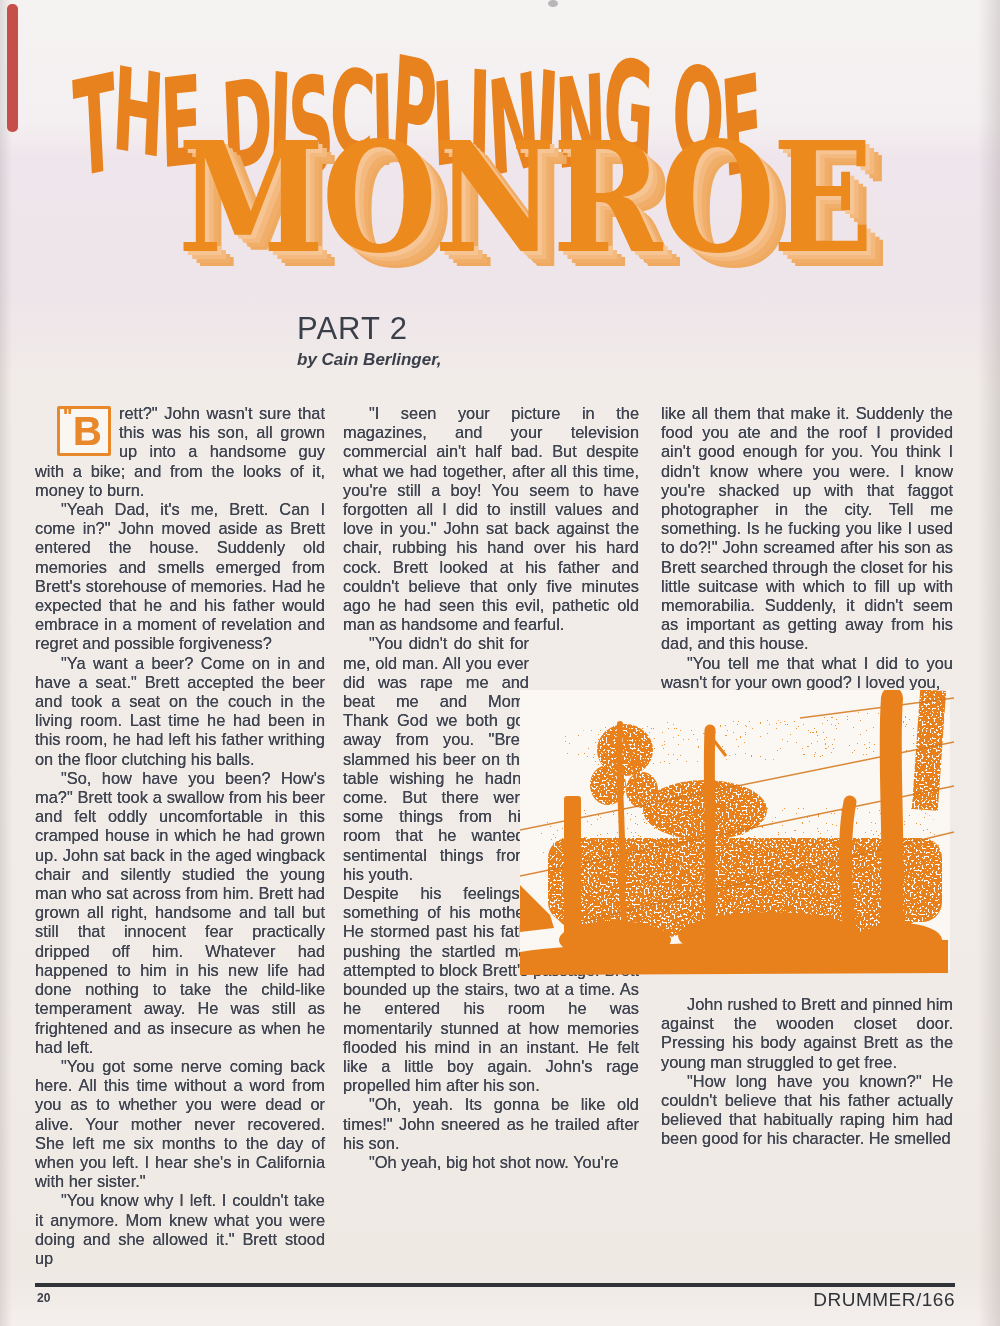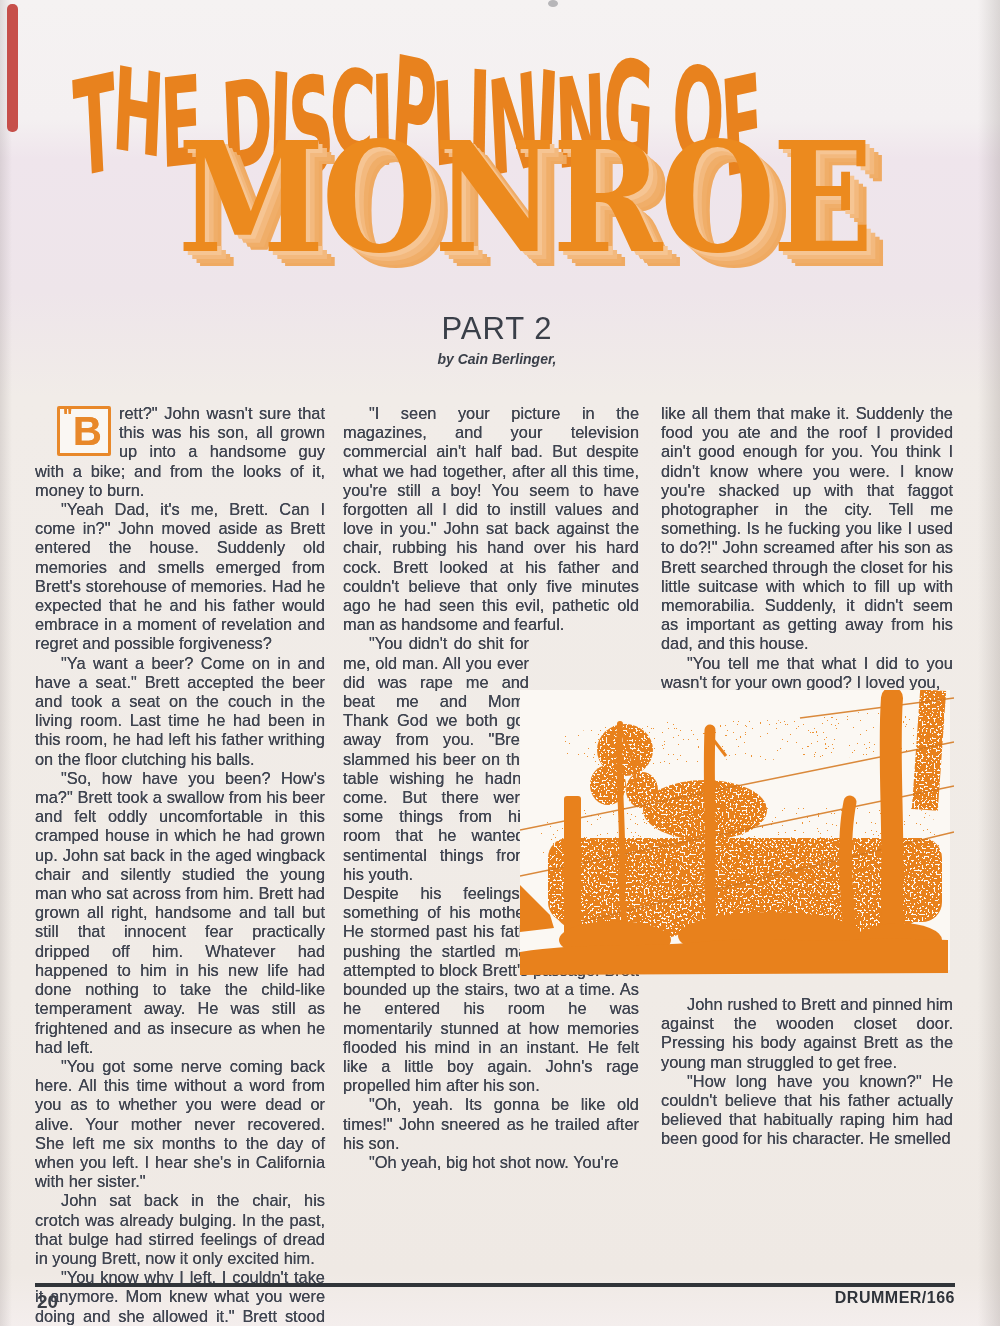--- a/index.html
+++ b/index.html
@@ -24,23 +24,23 @@
   }
   .title-script span{display:inline-block;}
   .title-script .sp{width:46px;}
   .title-main{
     position:absolute;left:178px;top:118px;width:720px;
     transform:scaleX(.87);transform-origin:0 0;
     font-family:"DejaVu Serif",serif;font-weight:bold;font-size:152px;line-height:160px;
     letter-spacing:-3px;color:#ec8a1e;text-align:center;
     text-shadow:5px 4px 0 #f6c593,10px 8px 0 #f3b97e,15px 12px 0 #f0ae69,19px 15px 0 #efaa62;
   }
-  .head-block{position:absolute;left:297px;top:312px;width:400px;text-align:center;color:#3a3f49;}
+  .head-block{position:absolute;left:297px;top:312px;width:400px;text-align:left;color:#3a3f49;}
   .part-label{font-size:31px;letter-spacing:1px;line-height:34px;}
-  .byline,.credit{font-size:14px;font-weight:bold;font-style:italic;line-height:27px;}
+  .byline,.credit{font-size:17px;font-weight:bold;font-style:italic;line-height:27px;}
 
   
   .col{position:absolute;top:404px;color:#3f4450;font-size:16.4px;line-height:19.2px;
        text-align:justify;text-shadow:0 0 .35px currentColor;}
   .col p{margin:0;}
   .col p.ind{text-indent:26px;}
   #col1{left:35px;width:290px;}
   #col2{left:343px;width:296px;}
   #col2 .narrow{width:186px;}
   #col3top{left:661px;width:292px;top:404px;}
@@ -52,23 +52,23 @@
     position:relative;
   }
   .dc-q{position:absolute;left:3px;top:-2px;font-size:20px;font-weight:bold;color:#e8882a;}
   .dc-b{position:absolute;left:13px;top:1px;font-size:40px;line-height:42px;font-weight:bold;color:#e8882a;}
 
   
   .illo{position:absolute;left:520px;top:690px;width:434px;height:288px;}
 
   
   .foot-rule{position:absolute;left:35px;top:1283px;width:920px;height:4px;background:#303439;}
-  .page-num{position:absolute;left:37px;top:1291px;font-size:19px;font-weight:bold;color:#3a3e46;}
+  .page-num{position:absolute;left:37px;top:1291px;font-size:12px;font-weight:bold;color:#3a3e46;}
   .magazine{position:absolute;left:700px;top:1289px;width:255px;text-align:right;
-            font-size:16px;font-weight:bold;color:#2f333a;letter-spacing:.5px;}
+            font-size:19px;font-weight:normal;color:#2f333a;letter-spacing:.5px;}
 </style>
 </head>
 <body>
 
 <div id="page">
 
   <div class="red-strip"></div>
   <div class="smudge"></div>
 
   <div class="title-script"><span style="transform: rotate(-6deg) translateY(8px) scaleY(1.04);">T</span><span style="transform: rotate(5deg) translateY(-6px) scaleY(0.9);">H</span><span style="transform: rotate(-3deg) translateY(4px) scaleY(0.96);">E</span><span class="sp"></span><span style="transform: rotate(-5deg) translateY(6px) scaleY(0.94);">D</span><span style="transform: rotate(3deg) translateY(-4px) scaleY(0.88);">I</span><span style="transform: rotate(-7deg) translateY(9px) scaleY(1.05);">S</span><span style="transform: rotate(6deg) translateY(-6px) scaleY(0.92);">C</span><span style="transform: rotate(-2deg) translateY(3px) scaleY(0.98);">I</span><span style="transform: rotate(6deg) translateY(-8px) scaleY(1.1);">P</span><span style="transform: rotate(-4deg) translateY(5px) scaleY(0.9);">L</span><span style="transform: rotate(2deg) translateY(-3px) scaleY(0.95);">I</span><span style="transform: rotate(-6deg) translateY(7px) scaleY(1.02);">N</span><span style="transform: rotate(5deg) translateY(-5px) scaleY(0.9);">I</span><span style="transform: rotate(-3deg) translateY(4px) scaleY(0.97);">N</span><span style="transform: rotate(5deg) translateY(-8px) scaleY(1.06);">G</span><span class="sp"></span><span style="transform: rotate(4deg) translateY(-4px) scaleY(1);">O</span><span style="transform: rotate(-6deg) translateY(8px) scaleY(1.04);">F</span></div>
@@ -83,21 +83,20 @@
     <p>
       <span class="dropcap">
           <span class="dc-q">"</span>
           <span class="dc-b">B</span>
         </span><span>rett?"  John wasn't sure that this was his son, all grown up into a handsome guy with a bike; and from the looks of it, money to burn.</span>
     </p>
     <p class="ind">"Yeah Dad, it's me, Brett.  Can I come in?" John moved aside as Brett entered the house.  Suddenly old memories and smells emerged from Brett's storehouse of memories.  Had he expected that he and his father would embrace in a moment of revelation and regret and possible forgiveness?</p>
     <p class="ind">"Ya want a beer?  Come on in and have a seat."  Brett accepted the beer and took a seat on the couch in the living room.  Last time he had been in this room, he had left his father writhing on the floor clutching his balls.</p>
     <p class="ind">"So, how have you been? How's ma?" Brett took a swallow from his beer and felt oddly uncomfortable in this cramped house in which he had grown up.  John sat back in the aged wingback chair and silently studied the young man who sat across from him.  Brett had grown all right, handsome and tall but still that innocent fear practically dripped off him.  Whatever had happened to him in his new life had done nothing to take the child-like temperament away.  He was still as frightened and as insecure as when he had left.</p>
     <p class="ind">"You got some nerve coming back here.  All this time without a word from you as to whether you were dead or alive. Your mother never recovered.  She left me six months to the day of when you left. I hear she's in California with her sister."</p>
-    <p class="ind">John sat back in the chair, his crotch was already bulging.  In the past, that bulge had stirred feelings of dread in young Brett, now it only excited him.</p>
     <p class="ind">"You know why I left.  I couldn't take it anymore.  Mom knew what you were doing and she allowed it." Brett stood up</p>
   </div>
 
   <div class="col" id="col2">
     <p class="ind">"I seen your picture in the magazines, and your television commercial ain't half bad.  But despite what we had together, after all this time, you're still a boy!  You seem to have forgotten all I did to instill values and love in you."  John sat back against the chair, rubbing his hand over his hard cock.  Brett looked at his father and couldn't believe that only five minutes ago he had seen this evil, pathetic old man as handsome and fearful.</p>
     <div class="narrow">
       <p class="ind">"You didn't do shit for me, old man.  All you ever did was rape me and beat me and Mom.  Thank God we both got away from you.  "Brett slammed his beer on the table wishing he hadn't come.  But there were some things from his room that  he wanted, sentimental things from his youth.</p>
     </div>
     <p>Despite his feelings, he wanted something of his mother to remember.  He stormed past his father, involuntarily pushing the startled man aside as he attempted to block Brett's passage.  Brett bounded up the stairs, two at a time.  As he entered his room he was momentarily stunned at how memories flooded his mind in an instant.  He felt like a little boy again. John's rage propelled him after his son.</p>
     <p class="ind">"Oh, yeah.  Its gonna be like old times!"  John sneered as he trailed after his son.</p>

